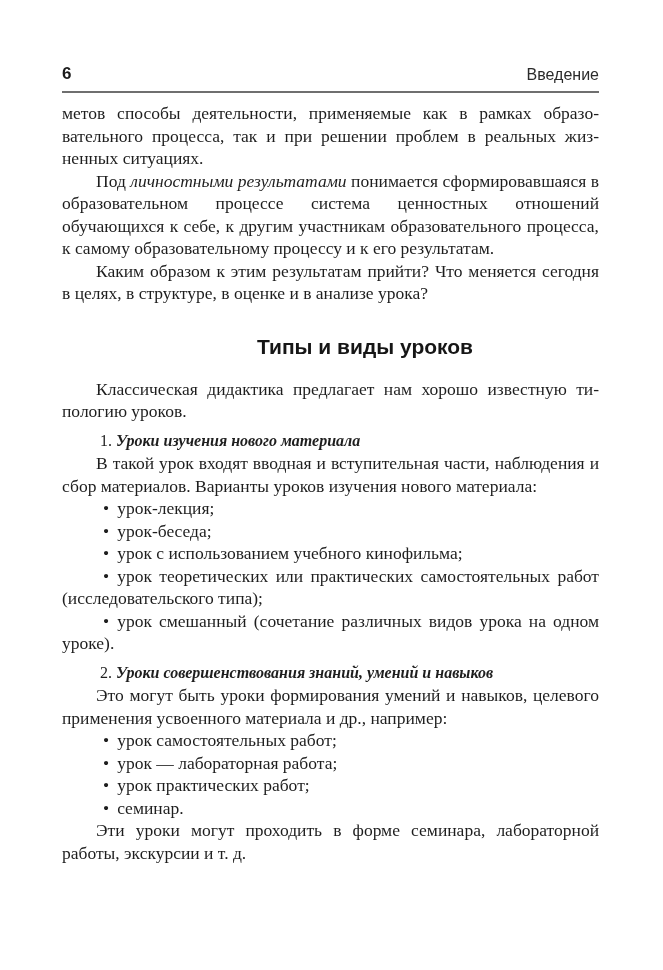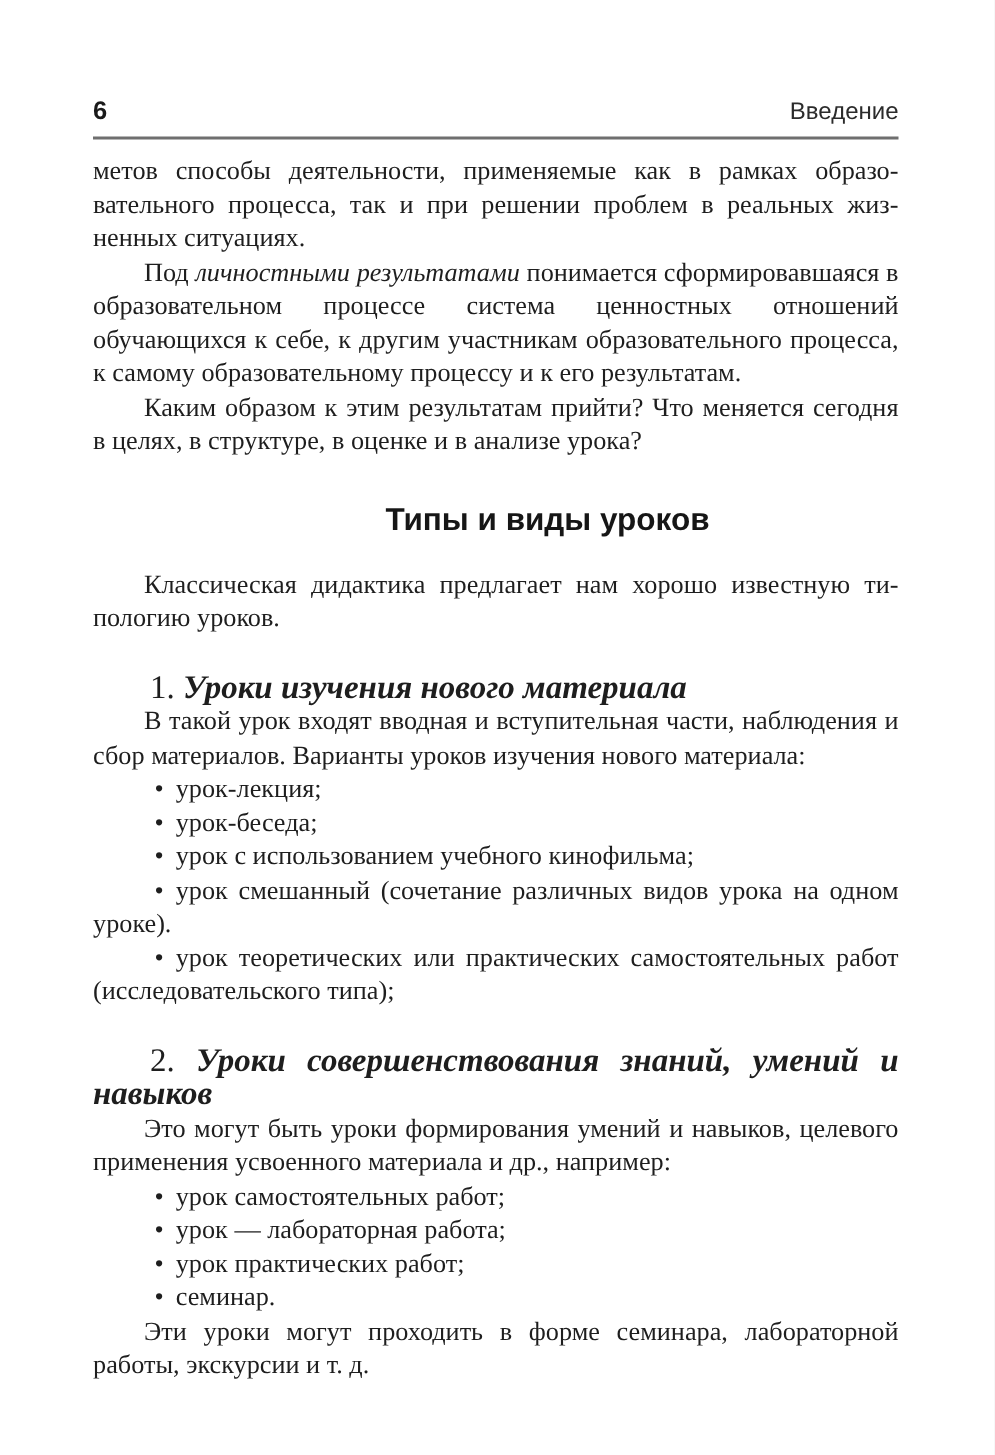--- a/index.html
+++ b/index.html
@@ -42,25 +42,25 @@
     font-family: "Liberation Sans", sans-serif;
     font-size: 21px;
     line-height: 25px;
     font-weight: bold;
     color: #161616;
     margin: 29px 0 19px 69px;
     text-align: center;
   }
 
   h3.subheading {
-    font-size: 22px;
+    font-size: 16px;
     line-height: 22.5px;
     font-weight: normal;
     text-indent: 38px;
-    margin-top: 24px;
+    margin-top: 7px;
     text-align: justify;
   }
   .subheading-title { font-weight: bold; font-style: italic; }
 
   p.bullet-line { text-indent: 41px; text-align: justify; }
   .bullet-glyph { padding-right: 8px; }
 </style>
 </head>
 <body>
 
@@ -74,22 +74,22 @@
         <p class="paragraph"><span>метов способы деятельности, применяемые как в рамках образо­вательного процесса, так и при решении проблем в реальных жиз­ненных ситуациях.</span></p>
         <p class="paragraph indent"><span>Под </span><span class="italic">личностными результатами</span><span> понимается сформировав­шаяся в образовательном процессе система ценностных отноше­ний обучающихся к себе, к другим участникам образовательного процесса, к самому образовательному процессу и к его результа­там.</span></p>
         <p class="paragraph indent"><span>Каким образом к этим результатам прийти? Что меняется сегод­ня в целях, в структуре, в оценке и в анализе урока?</span></p>
         <h2 class="section-heading">Типы и виды уроков</h2>
         <p class="paragraph indent"><span>Классическая дидактика предлагает нам хорошо известную ти­пологию уроков.</span></p>
         <h3 class="subheading"><span class="subheading-number">1. </span><span class="subheading-title">Уроки изучения нового материала</span></h3>
         <p class="paragraph indent"><span>В такой урок входят вводная и вступительная части, наблюде­ния и сбор материалов. Варианты уроков изучения нового мате­риала:</span></p>
         <p class="bullet-line"><span class="bullet-glyph">•</span>урок-лекция;</p>
         <p class="bullet-line"><span class="bullet-glyph">•</span>урок-беседа;</p>
         <p class="bullet-line"><span class="bullet-glyph">•</span>урок с использованием учебного кинофильма;</p>
+        <p class="bullet-line"><span class="bullet-glyph">•</span>урок теоретических или практических самостоятельных ра­бот (исследовательского типа);</p>
         <p class="bullet-line"><span class="bullet-glyph">•</span>урок смешанный (сочетание различных видов урока на одном уроке).</p>
-        <p class="bullet-line"><span class="bullet-glyph">•</span>урок теоретических или практических самостоятельных ра­бот (исследовательского типа);</p>
         <h3 class="subheading"><span class="subheading-number">2. </span><span class="subheading-title">Уроки совершенствования знаний, умений и навыков</span></h3>
         <p class="paragraph indent"><span>Это могут быть уроки формирования умений и навыков, целе­вого применения усвоенного материала и др., например:</span></p>
         <p class="bullet-line"><span class="bullet-glyph">•</span>урок самостоятельных работ;</p>
         <p class="bullet-line"><span class="bullet-glyph">•</span>урок — лабораторная работа;</p>
         <p class="bullet-line"><span class="bullet-glyph">•</span>урок практических работ;</p>
         <p class="bullet-line"><span class="bullet-glyph">•</span>семинар.</p>
         <p class="paragraph indent"><span>Эти уроки могут проходить в форме семинара, лабораторной работы, экскурсии и т. д.</span></p>
       </div>
   </div>
 </div>

